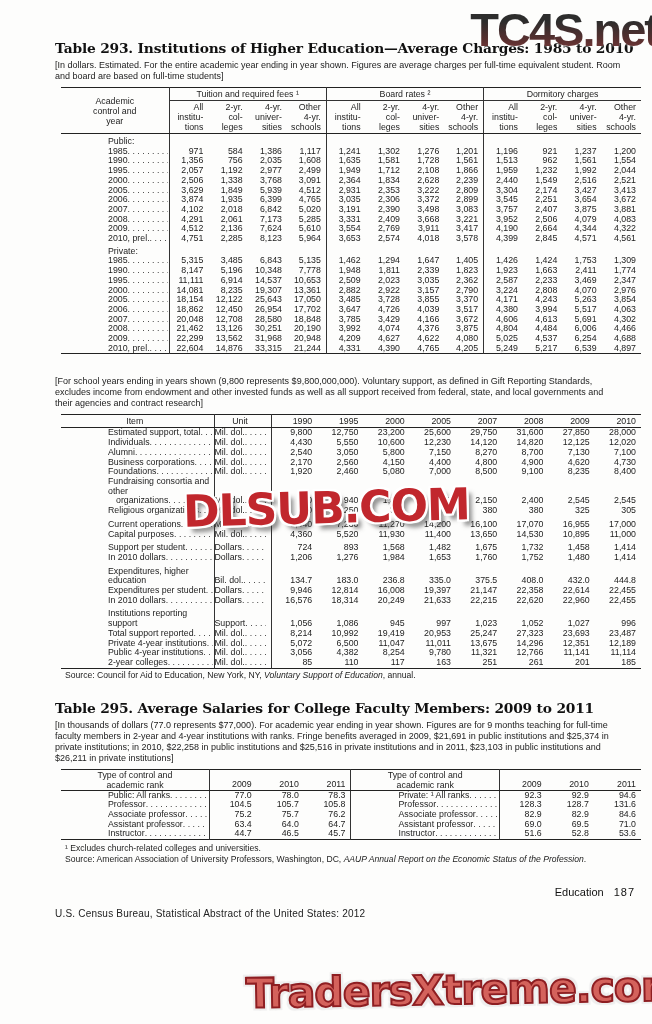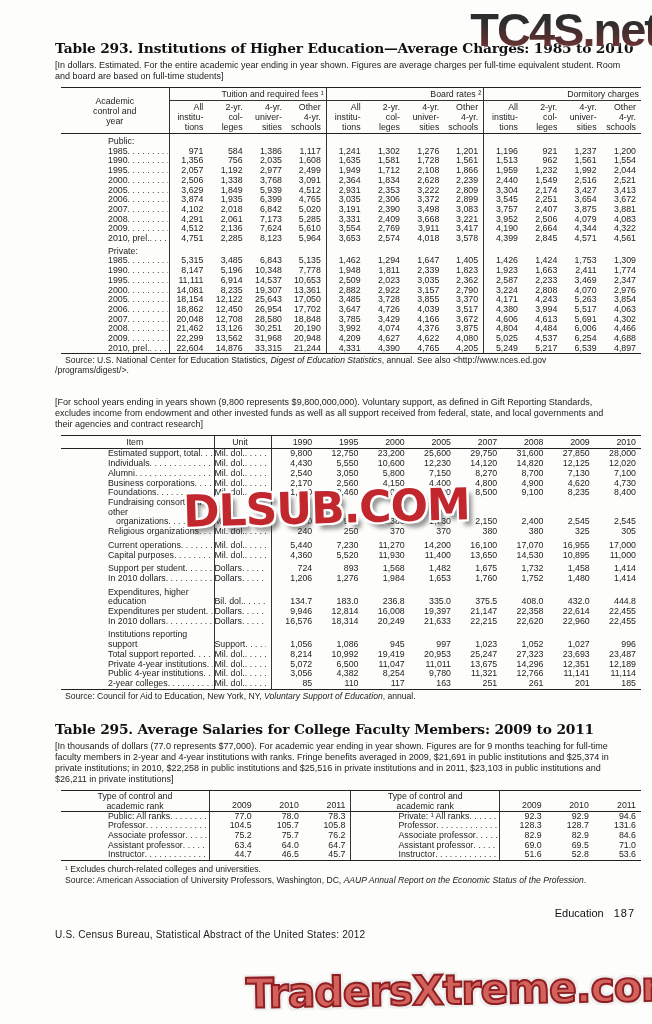--- a/index.html
+++ b/index.html
@@ -6,21 +6,21 @@
   .page{position:relative;width:652px;height:1024px;background:#fdfdfc;overflow:hidden;
         font-family:"Liberation Sans",sans-serif;color:#1c1c1c;box-sizing:border-box;
         padding:40px 14px 0 55px;}
   h1{font-family:"DejaVu Serif",serif;font-size:13.8px;font-weight:bold;margin:0 0 4px 0;
      letter-spacing:-0.2px;color:#111;}
   .subtitle{font-size:9px;line-height:11px;margin:0 0 5px 0;max-width:566px;color:#222;}
   table{border-collapse:collapse;table-layout:fixed;width:580px;font-size:8.8px;color:#1c1c1c;margin-left:6px;}
   #t293,#t294,#t295{border-top:1.6px solid #222;border-bottom:1.6px solid #222;}
   th{font-weight:normal;vertical-align:bottom;padding:1px 5px 1px 0;line-height:10px;}
   .pre{white-space:pre-line;}
-  th.grp{text-align:right;border-bottom:1px solid #333;padding:1px 2px;}
+  th.grp{text-align:center;border-bottom:1px solid #333;padding:1px 2px;}
   th.stub{text-align:center;vertical-align:middle;padding:0 2px;}
   th.sub{text-align:right;}
   thead tr.subrow th, th.stub{border-bottom:1.2px solid #222;}
   td{padding:0 5px 0 0;line-height:9.7px;vertical-align:bottom;}
   td.num{text-align:right;font-variant-numeric:tabular-nums;}
   .vr{border-left:1px solid #333;}
   .lblflex{display:flex;align-items:baseline;overflow:hidden;}
   .leader{flex:1 1 0;overflow:hidden;white-space:nowrap;color:#333;}
   td.lbl{padding-right:1px;padding-left:47px;}
   .ind1{padding-left:8px;} .ind2{padding-left:15px;}
@@ -553,21 +553,20 @@
             <td class="num">4,390</td>
             <td class="num">4,765</td>
             <td class="num">4,205</td>
             <td class="num vr">5,249</td>
             <td class="num">5,217</td>
             <td class="num">6,539</td>
             <td class="num">4,897</td>
           </tr>
         </tbody>
       </table>
-    <p class="source"><span>Source: U.S. National Center for Education Statistics, </span><i>Digest of Education Statistics</i><span>, annual. See also &lt;http://www.nces.ed.gov /programs/digest/&gt;.</span></p>
   </section>
 
   <section class="sect294">
     <p class="subtitle">[For school years ending in years shown (9,800 represents $9,800,000,000). Voluntary support, as defined in Gift Reporting Standards, excludes income from endowment and other invested funds as well as all support received from federal, state, and local governments and their agencies and contract research]</p>
     <table id="t294">
         <colgroup>
           <col style="width: 153px;">
           <col style="width: 57px;">
           <col>
           <col>

